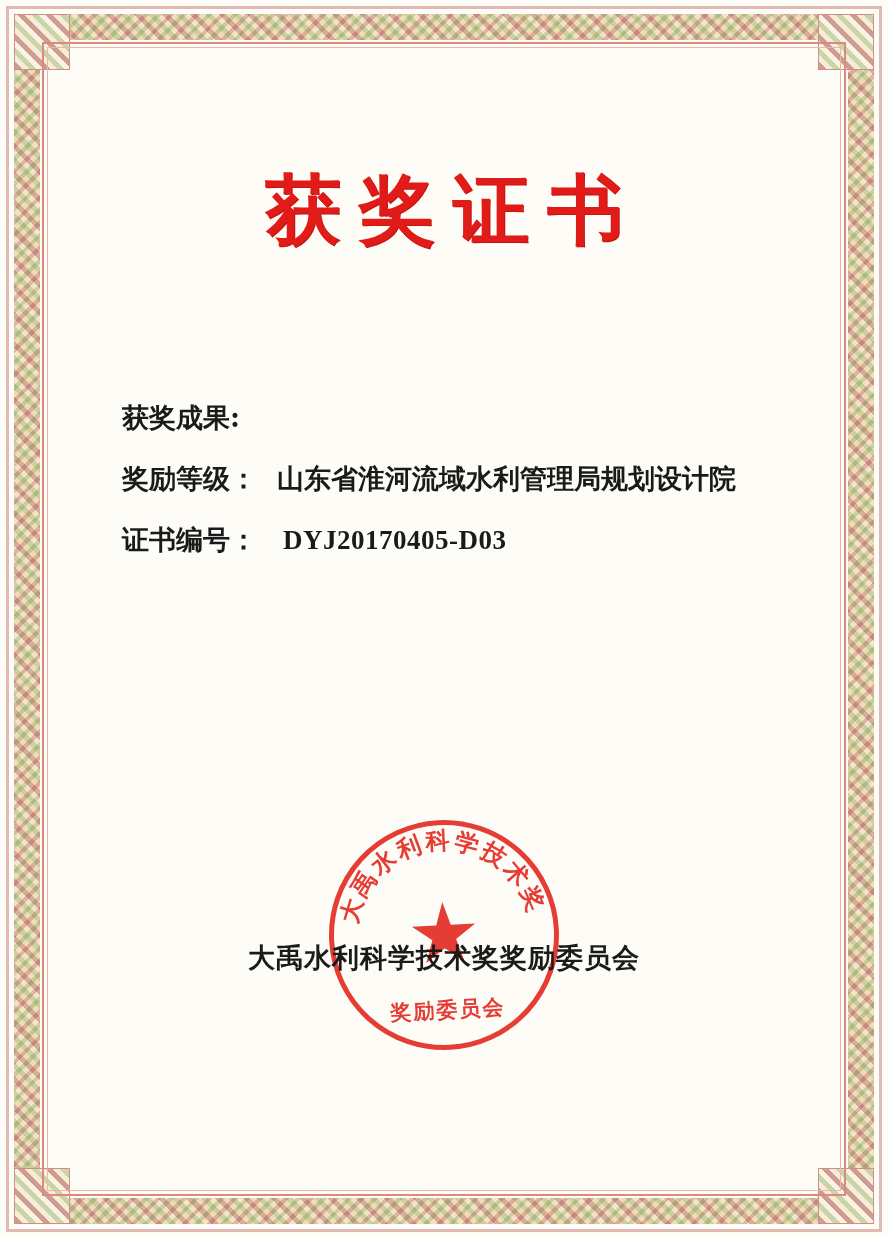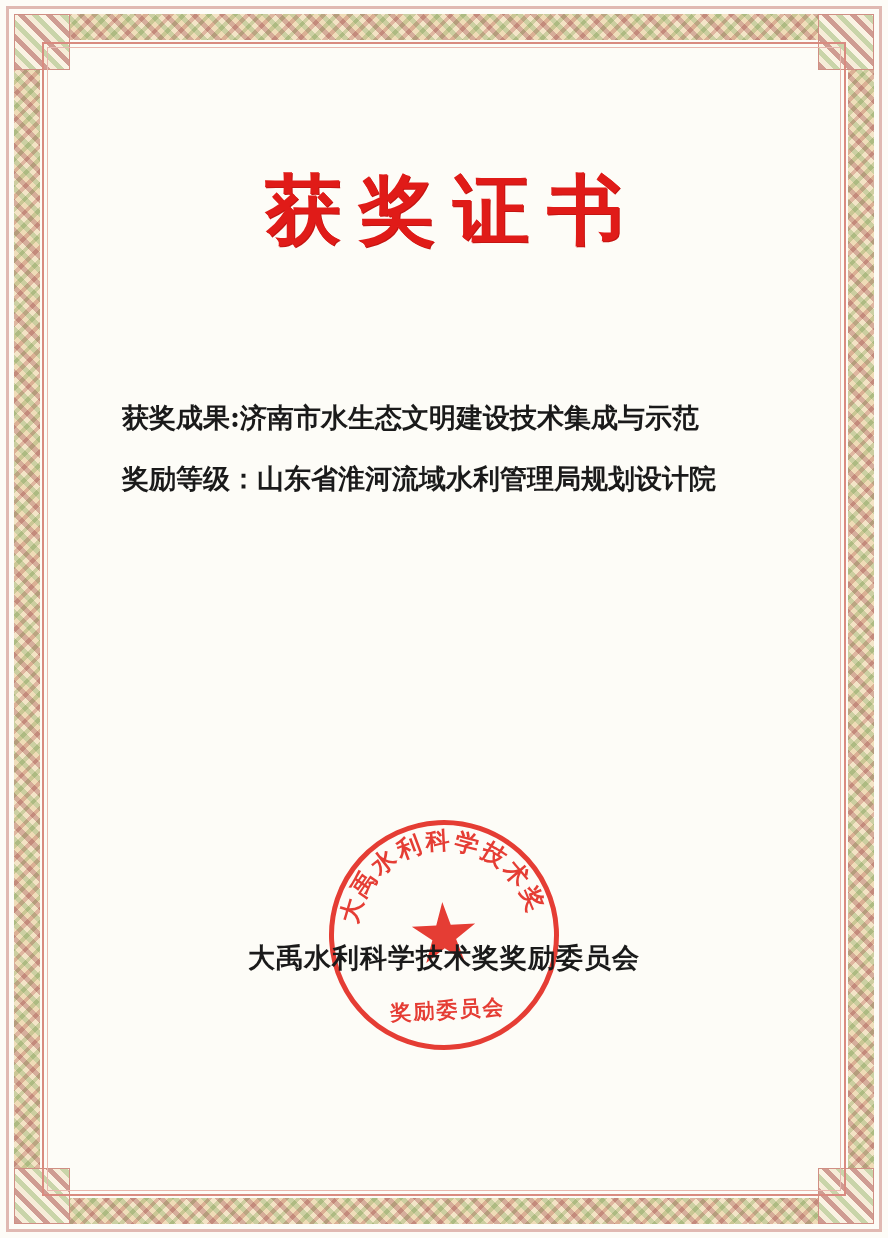--- a/index.html
+++ b/index.html
@@ -122,20 +122,21 @@
   }
   .field-row {
     display: flex;
     align-items: baseline;
     margin-bottom: 26px;
     font-size: 27px;
     color: #1a1a1a;
     font-family: "DejaVu Serif", serif;
     font-weight: bold;
     line-height: 1.3;
+    gap: 20px;
   }
   .field-label {
     white-space: nowrap;
   }
   .field-value {
     white-space: nowrap;
     font-weight: bold;
   }
   .field-value.latin {
     font-family: "Liberation Serif", serif;
@@ -235,29 +236,32 @@
   <div class="border-inner-line2"></div>
 
   <div class="content">
 
     <div class="title">获奖证书</div>
 
     <div class="fields">
 
       <div class="field-row">
         <span class="field-label">获奖成果:</span>
-        <span class="field-value">济南市水生态文明建设技术集成与示范</span>
       </div>
 
 
       <div class="field-row">
         <span class="field-label">奖励等级：</span>
         <span class="field-value">山东省淮河流域水利管理局规划设计院</span>
       </div>
 
+      <div class="field-row">
+        <span class="field-label">证书编号：</span>
+        <span class="field-value latin">DYJ20170405-D03</span>
+      </div>
 
     </div>
 
     <div class="seal-wrap">
       <div class="seal-circle"></div>
       <svg class="seal-arc" viewBox="0 0 230 230">
         <defs>
           <path id="arcpath" d="M 28 130 A 88 88 0 1 1 202 130" fill="none"></path>
         </defs>
         <text>

